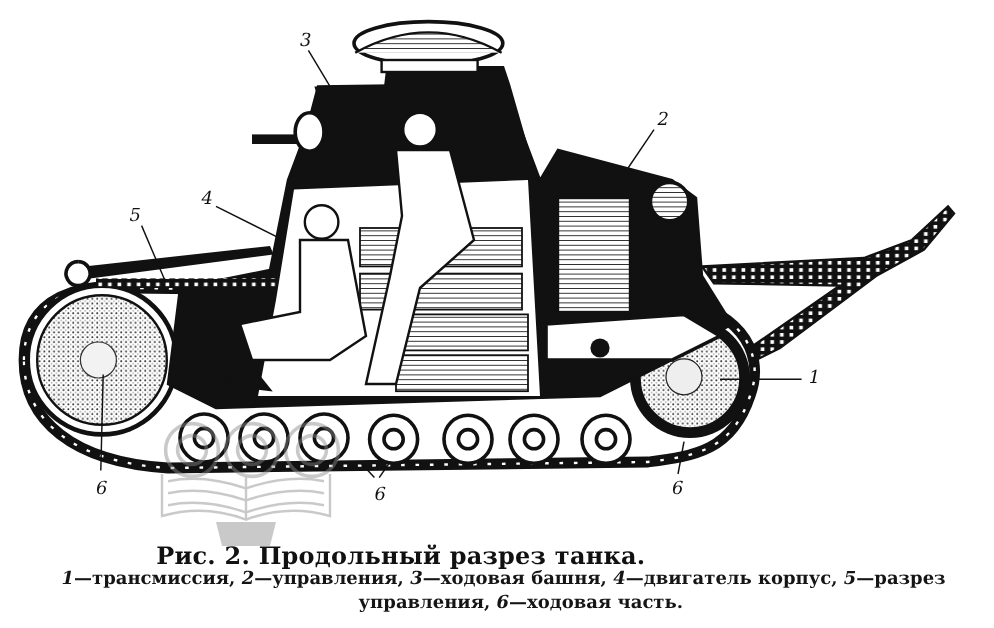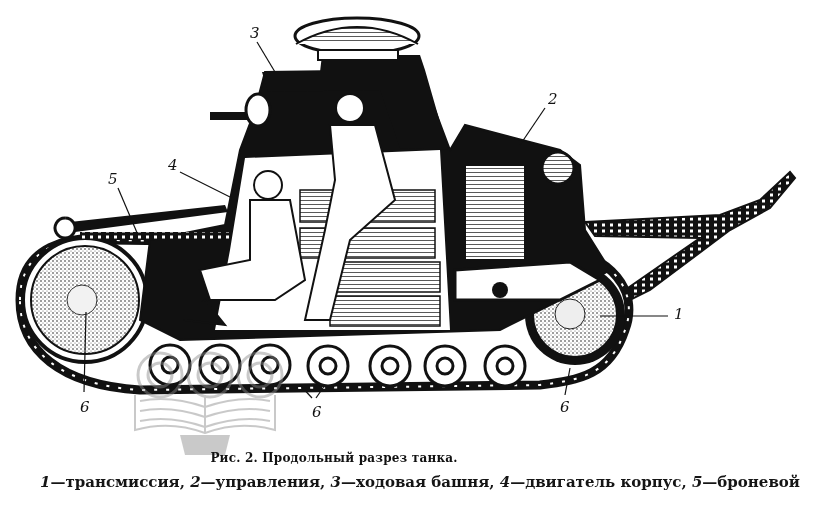--- a/index.html
+++ b/index.html
@@ -3,21 +3,21 @@
   <meta charset="utf-8">
   <style>
     html, body { margin: 0; padding: 0; background: #ffffff; }
     body { width: 828px; height: 523px; position: relative; overflow: hidden;
            font-family: "DejaVu Serif", serif; color: #111; }
     .figure { position: absolute; left: 0; top: 0; width: 828px; height: 450px; }
     .figure svg { width: 828px; height: 450px; display: block; }
     .callout { position: absolute; font-family: "DejaVu Serif", serif; font-style: italic;
                font-size: 15px; color: #111; line-height: 1; }
     .caption-title { position: absolute; left: 0; width: 668px; top: 451px; text-align: center;
-                     font-family: "DejaVu Serif", serif; font-weight: bold; font-size: 12px;
+                     font-family: "DejaVu Serif", serif; font-weight: bold; font-size: 20px;
                      letter-spacing: 0.2px; color: #111; }
     .caption-legend { position: absolute; left: 40px; width: 748px; top: 472px;
                       font-family: "DejaVu Serif", serif; font-weight: bold; font-size: 15px;
                       line-height: 20px; text-align: right; color: #151515; }
     .caption-legend .line { display: block; white-space: nowrap; }
     .caption-legend .line2 { text-align: center; padding-left: 40px; }
     .num { font-style: italic; }
     .watermark { position: absolute; left: 125px; top: 335px; width: 160px; height: 120px; opacity: 0.45; }
   </style>
 </head>
@@ -167,15 +167,18 @@
       <path d="M15 86 Q 45 80 80 92 Q 115 80 145 86"></path>
       <line x1="80" y1="60" x2="80" y2="98"></line>
     </g>
     <path d="M55 100 L 60 120 L 100 120 L 105 100 Z" fill="#8a8a8a"></path>
   </svg>
 </div>
 
 <div class="caption-title">Рис. 2. Продольный разрез танка.</div>
 <div class="caption-legend">
   <span class="line">
-    <span class="num">1</span><span>—трансмиссия, </span><span class="num">2</span><span>—управления, </span><span class="num">3</span><span>—ходовая башня, </span><span class="num">4</span><span>—двигатель корпус, </span><span class="num">5</span><span>—броневой</span>
+    <span class="num">1</span><span>—трансмиссия, </span><span class="num">2</span><span>—управления, </span><span class="num">3</span><span>—ходовая башня, </span><span class="num">4</span><span>—двигатель корпус, </span><span class="num">5</span><span>—разрез</span>
+  </span>
+  <span class="line line2">
+    <span>управления, </span><span class="num">6</span><span>—ходовая часть.</span>
   </span>
 </div>
 
 </body></html>

